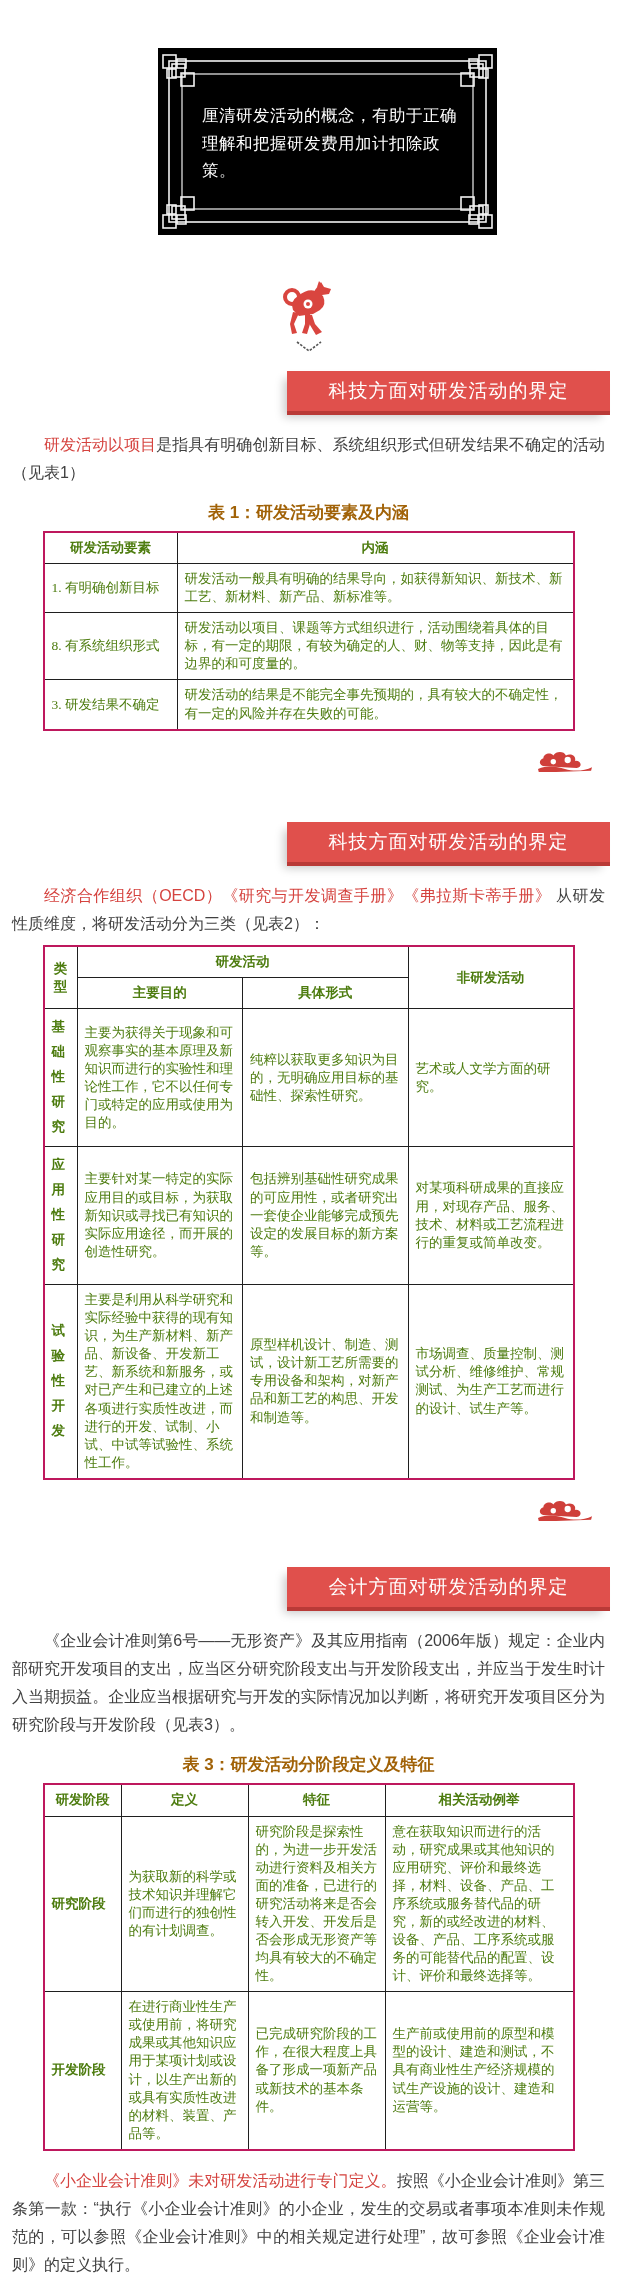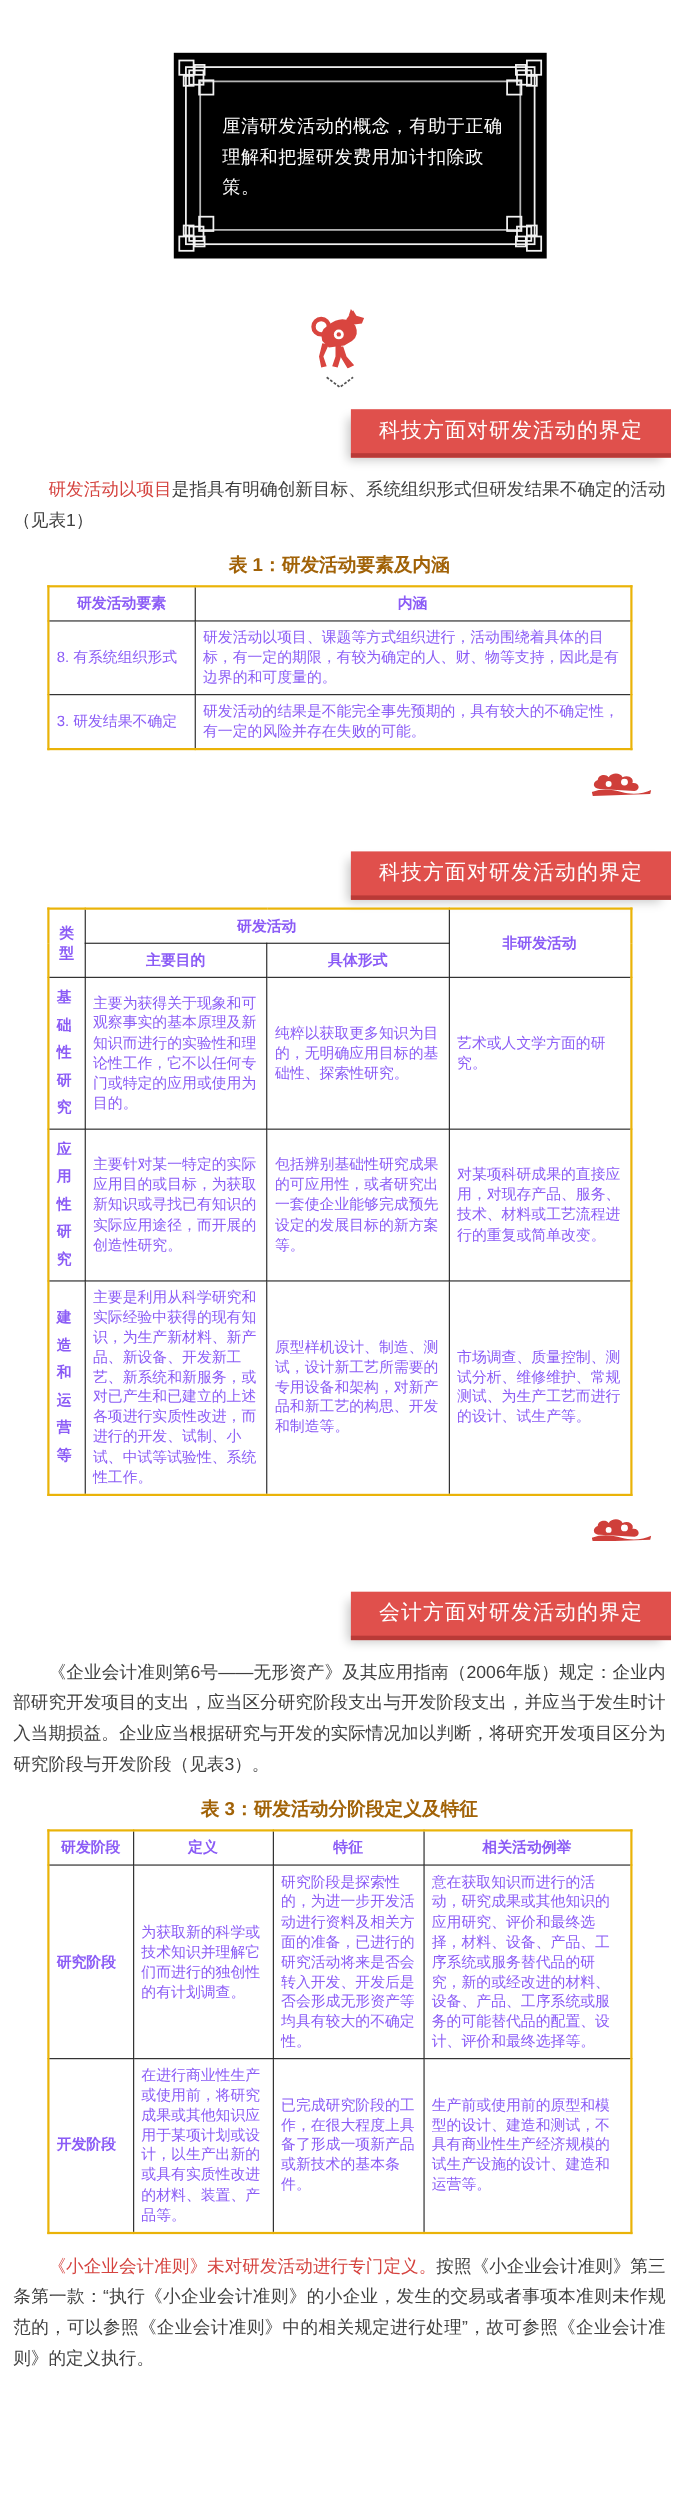--- a/index.html
+++ b/index.html
@@ -25,21 +25,21 @@
     color:#ffffff; font-size:16.5px; line-height:1.68; letter-spacing:.5px;
   }
 
   
   .divider{margin-top:44px; text-align:center;}
   .divider .chev{display:block; margin:2px auto 0;}
 
   
   .banner{
     margin-left:auto; margin-right:7px;
-    width:291px; height:40px;
+    width:323px; height:40px;
     background:#e0504c;
     border-bottom:4px solid #b93a37;
     box-shadow:-6px 5px 9px -3px rgba(0,0,0,.22);
     color:#ffffff; font-size:19px; line-height:40px;
     text-align:center; letter-spacing:1px;
   }
   .b1{margin-top:18px;}
   .b2{margin-top:50px;}
   .b3{margin-top:46px;}
 
@@ -52,23 +52,23 @@
   .red{color:#d5433f;}
 
   
   .tbl-title{
     margin:14px 0 0 0; text-align:center;
     font-size:17px; font-weight:bold; color:#a16207;
     font-family:"Liberation Sans","DejaVu Sans",sans-serif;
   }
   table.doc{
     margin:7px auto 0; width:532px;
-    border-collapse:collapse; border:2px solid #eab308;
-    font-family:Liberation Sans, sans-serif;
-    font-size:13.5px; line-height:1.34; color:#8b5cf6;
+    border-collapse:collapse; border:2px solid #be185d;
+    font-family:Liberation Serif, serif;
+    font-size:13.5px; line-height:1.34; color:#4d7c0f;
     table-layout:fixed;
   }
   table.doc th, table.doc td{
     border:1px solid #1f1f1f; padding:6px 7px; vertical-align:middle;
     text-align:left;
   }
   table.doc th{font-weight:bold; text-align:center;}
   td.vert{
     font-weight:bold; text-align:center; word-break:break-all;
     line-height:1.85; padding:4px 6px;
@@ -151,39 +151,44 @@
   <p class="para"><span class="red">研发活动以项目</span><span>是指具有明确创新目标、系统组织形式但研发结果不确定的活动（见表1）</span></p>
 
   <div class="tbl-title">表 1：研发活动要素及内涵</div>
   <table class="doc t1">
     <tbody>
         <tr>
       <th class="c1">研发活动要素</th>
       <th>内涵</th>
     </tr>
     <tr>
+      <td>1. 有明确创新目标</td>
+      <td>研发活动一般具有明确的结果导向，如获得新知识、新技术、新工艺、新材料、新产品、新标准等。</td>
+    </tr>
+    <tr>
       <td>8. 有系统组织形式</td>
       <td>研发活动以项目、课题等方式组织进行，活动围绕着具体的目标，有一定的期限，有较为确定的人、财、物等支持，因此是有边界的和可度量的。</td>
     </tr>
     <tr>
       <td>3. 研发结果不确定</td>
       <td>研发活动的结果是不能完全事先预期的，具有较大的不确定性，有一定的风险并存在失败的可能。</td>
     </tr>
   </tbody>
     </table>
 
   <svg class="cloud cloud-gap" viewBox="0 0 60 24">
     <path fill="#cf3f3a" d="M8 17 c-7 0 -8 -7 -2 -9 c0 -5 8 -7 11 -3 c3 -5 12 -5 14 0 c6 -3 12 1 10 6 c7 -1 9 7 2 8 z"></path>
     <path fill="#cf3f3a" d="M0 20 c10 -4 20 -3 30 0 c10 3 22 2 30 -2 l-1 4 -58 2 z"></path>
     <circle cx="17" cy="12" r="3" fill="#fff"></circle>
     <circle cx="33" cy="10" r="3.5" fill="#fff"></circle>
   </svg>
 
   <div class="banner b2">科技方面对研发活动的界定</div>
 
+  <p class="para"><span class="red">经济合作组织（OECD）《研究与开发调查手册》《弗拉斯卡蒂手册》</span><span> 从研发性质维度，将研发活动分为三类（见表2）：</span></p>
 
   <table class="doc t2">
     <tbody>
         <tr>
       <th class="cty" rowspan="2">类型</th>
       <th colspan="2">研发活动</th>
       <th rowspan="2">非研发活动</th>
     </tr>
     <tr>
       <th class="cpu">主要目的</th>
@@ -195,21 +200,21 @@
       <td>纯粹以获取更多知识为目的，无明确应用目标的基础性、探索性研究。</td>
       <td>艺术或人文学方面的研究。</td>
     </tr>
     <tr>
       <td class="vert">应用性研究</td>
       <td>主要针对某一特定的实际应用目的或目标，为获取新知识或寻找已有知识的实际应用途径，而开展的创造性研究。</td>
       <td>包括辨别基础性研究成果的可应用性，或者研究出一套使企业能够完成预先设定的发展目标的新方案等。</td>
       <td>对某项科研成果的直接应用，对现存产品、服务、技术、材料或工艺流程进行的重复或简单改变。</td>
     </tr>
     <tr>
-      <td class="vert">建造和运营等</td>
+      <td class="vert">试验性开发</td>
       <td>主要是利用从科学研究和实际经验中获得的现有知识，为生产新材料、新产品、新设备、开发新工艺、新系统和新服务，或对已产生和已建立的上述各项进行实质性改进，而进行的开发、试制、小试、中试等试验性、系统性工作。</td>
       <td>原型样机设计、制造、测试，设计新工艺所需要的专用设备和架构，对新产品和新工艺的构思、开发和制造等。</td>
       <td>市场调查、质量控制、测试分析、维修维护、常规测试、为生产工艺而进行的设计、试生产等。</td>
     </tr>
   </tbody>
     </table>
 
   <svg class="cloud cloud-gap" viewBox="0 0 60 24">
     <path fill="#cf3f3a" d="M8 17 c-7 0 -8 -7 -2 -9 c0 -5 8 -7 11 -3 c3 -5 12 -5 14 0 c6 -3 12 1 10 6 c7 -1 9 7 2 8 z"></path>
     <path fill="#cf3f3a" d="M0 20 c10 -4 20 -3 30 0 c10 3 22 2 30 -2 l-1 4 -58 2 z"></path>

